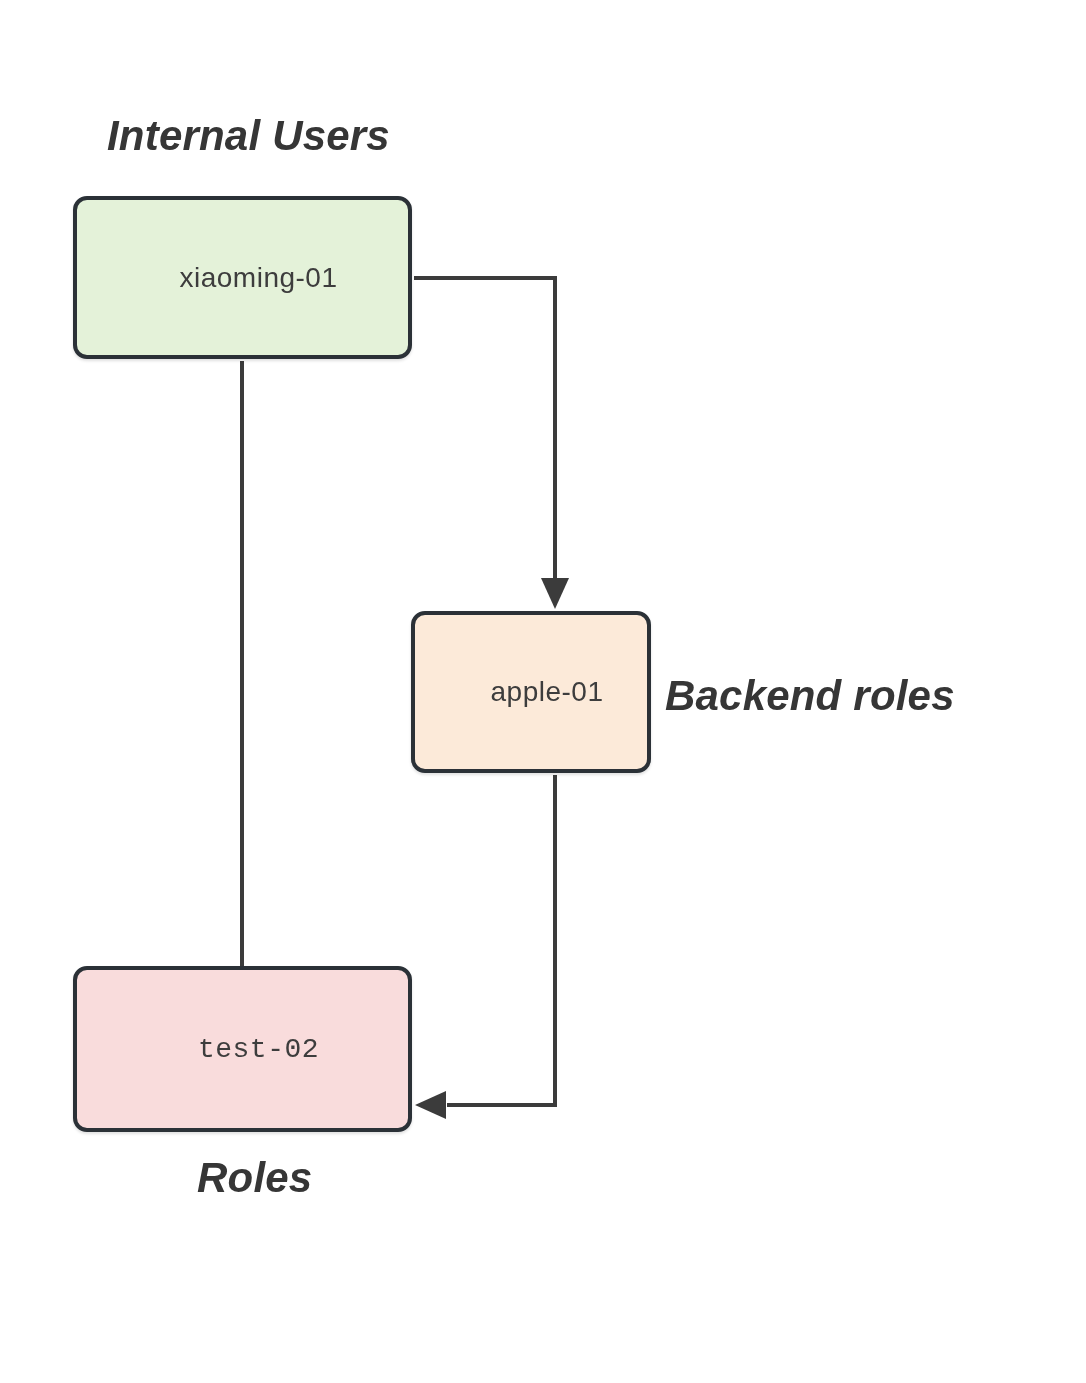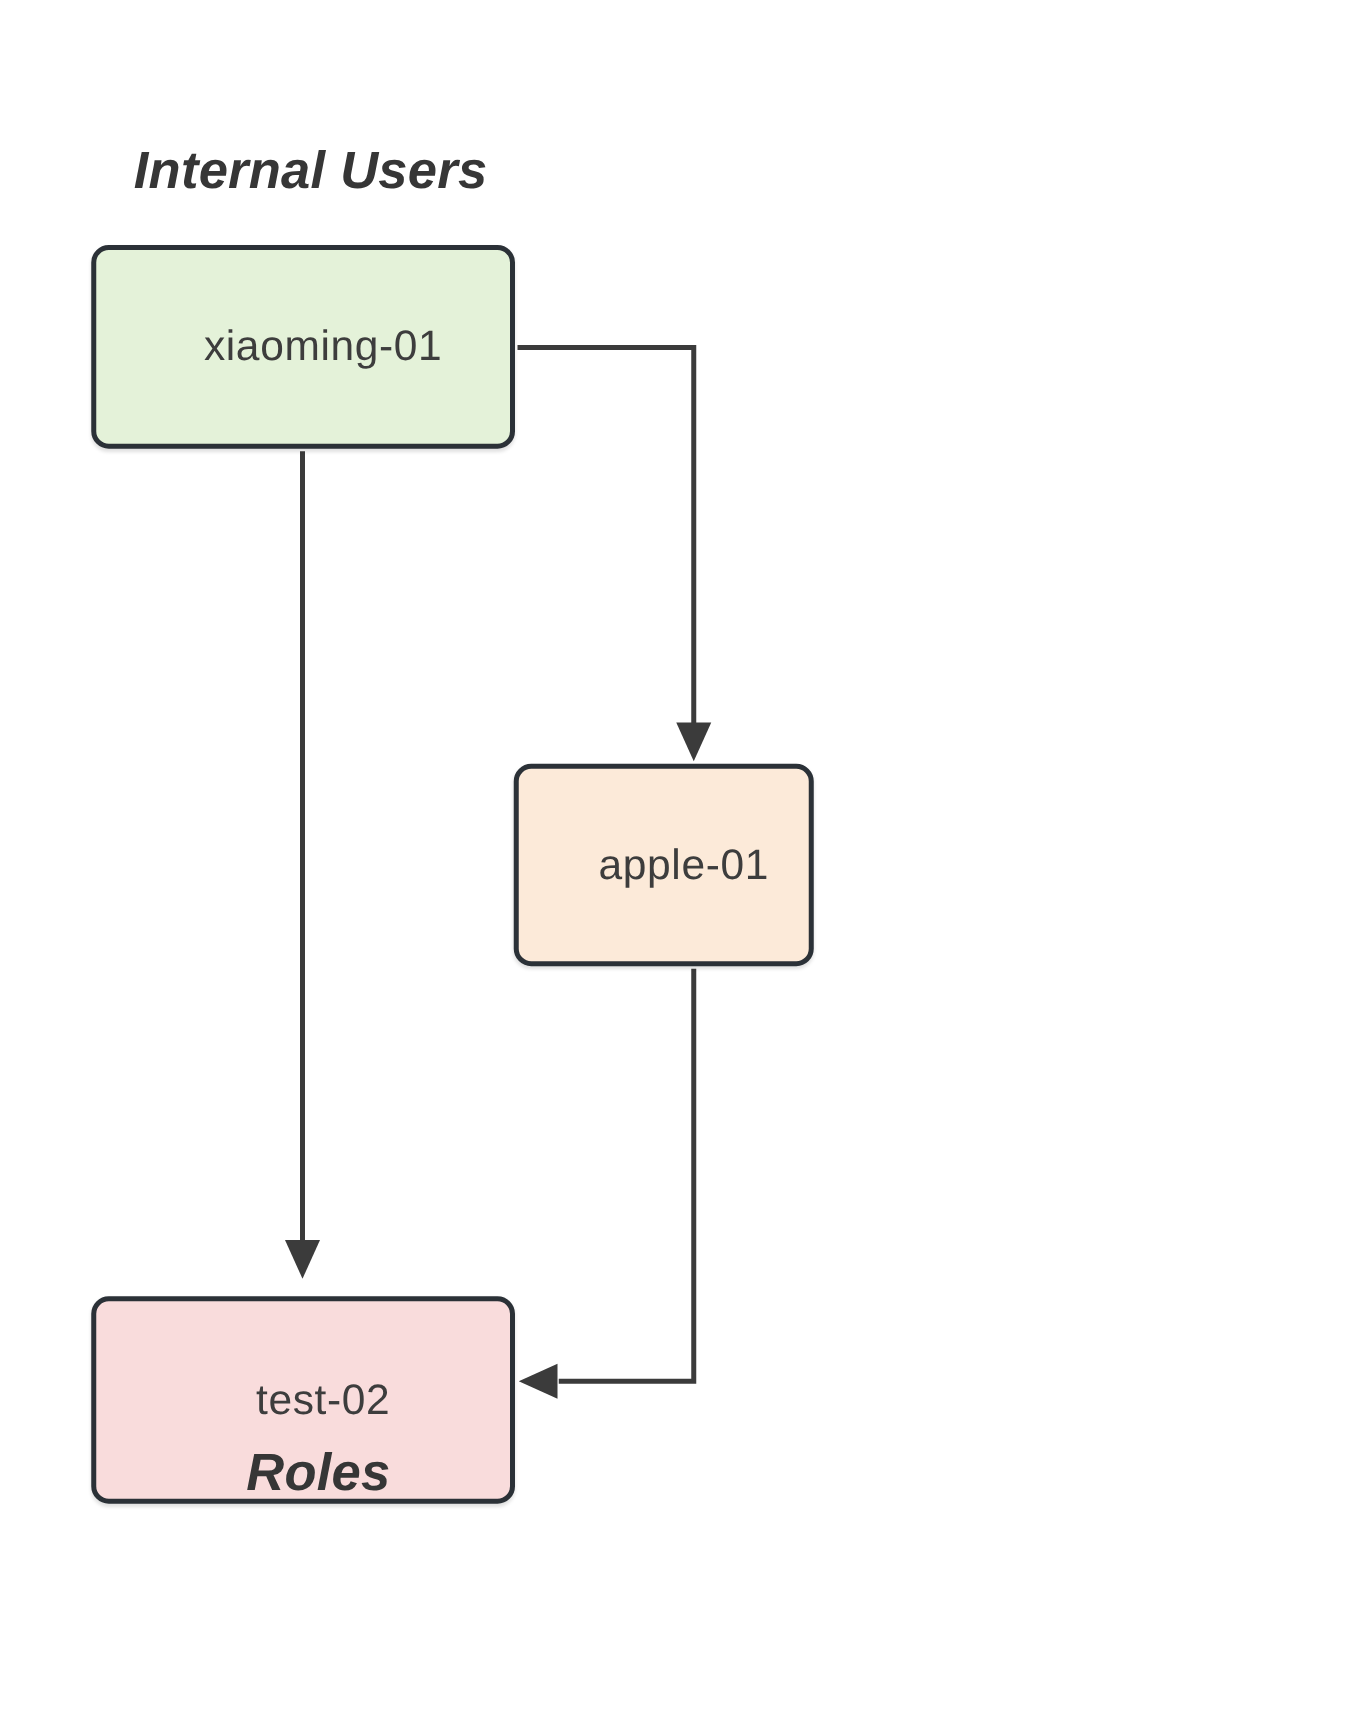--- a/index.html
+++ b/index.html
@@ -26,29 +26,29 @@
     position: absolute;
     box-sizing: border-box;
     border: 4px solid #2b3137;
     border-radius: 14px;
     display: flex;
     align-items: center;
     justify-content: center;
     box-shadow: 0 2px 3px rgba(0,0,0,0.12);
   }
   .node span {
-    font-size: 34px;
+    font-size: 28px;
     font-weight: 400;
     color: #3d3d3d;
     letter-spacing: 0.5px;
     margin-left: 32px;
   }
   .node-xiaoming { left: 73px;  top: 196px;  width: 339px; height: 163px; }
   .node-apple    { left: 411px; top: 611px;  width: 240px; height: 162px; }
-  .node-test     { left: 73px;  top: 1037px; width: 339px; height: 166px; }
+  .node-test     { left: 73px;  top: 966px; width: 339px; height: 166px; font-family: Liberation Mono, monospace; }
   .annotation {
     position: absolute;
     font-size: 42px;
     font-weight: 700;
     color: #363636;
     white-space: nowrap;
     letter-spacing: 0.2px;
     font-style: italic;
   }
   .label-internal { left: 107px; top: 112px; }
@@ -81,20 +81,21 @@
   <div class="annotation label-internal">Internal Users</div>
 
   <div class="node node-xiaoming" style="background-color: rgb(228, 242, 217);">
     <span>xiaoming-01</span>
   </div>
 
   <div class="node node-apple" style="background-color: rgb(252, 234, 217);">
     <span>apple-01</span>
   </div>
 
+  <div class="annotation label-backend">Backend roles</div>
 
   <div class="node node-test" style="background-color: rgb(249, 220, 220);">
     <span>test-02</span>
   </div>
 
   <div class="annotation label-roles">Roles</div>
 
 </div>
 
 </body></html>

